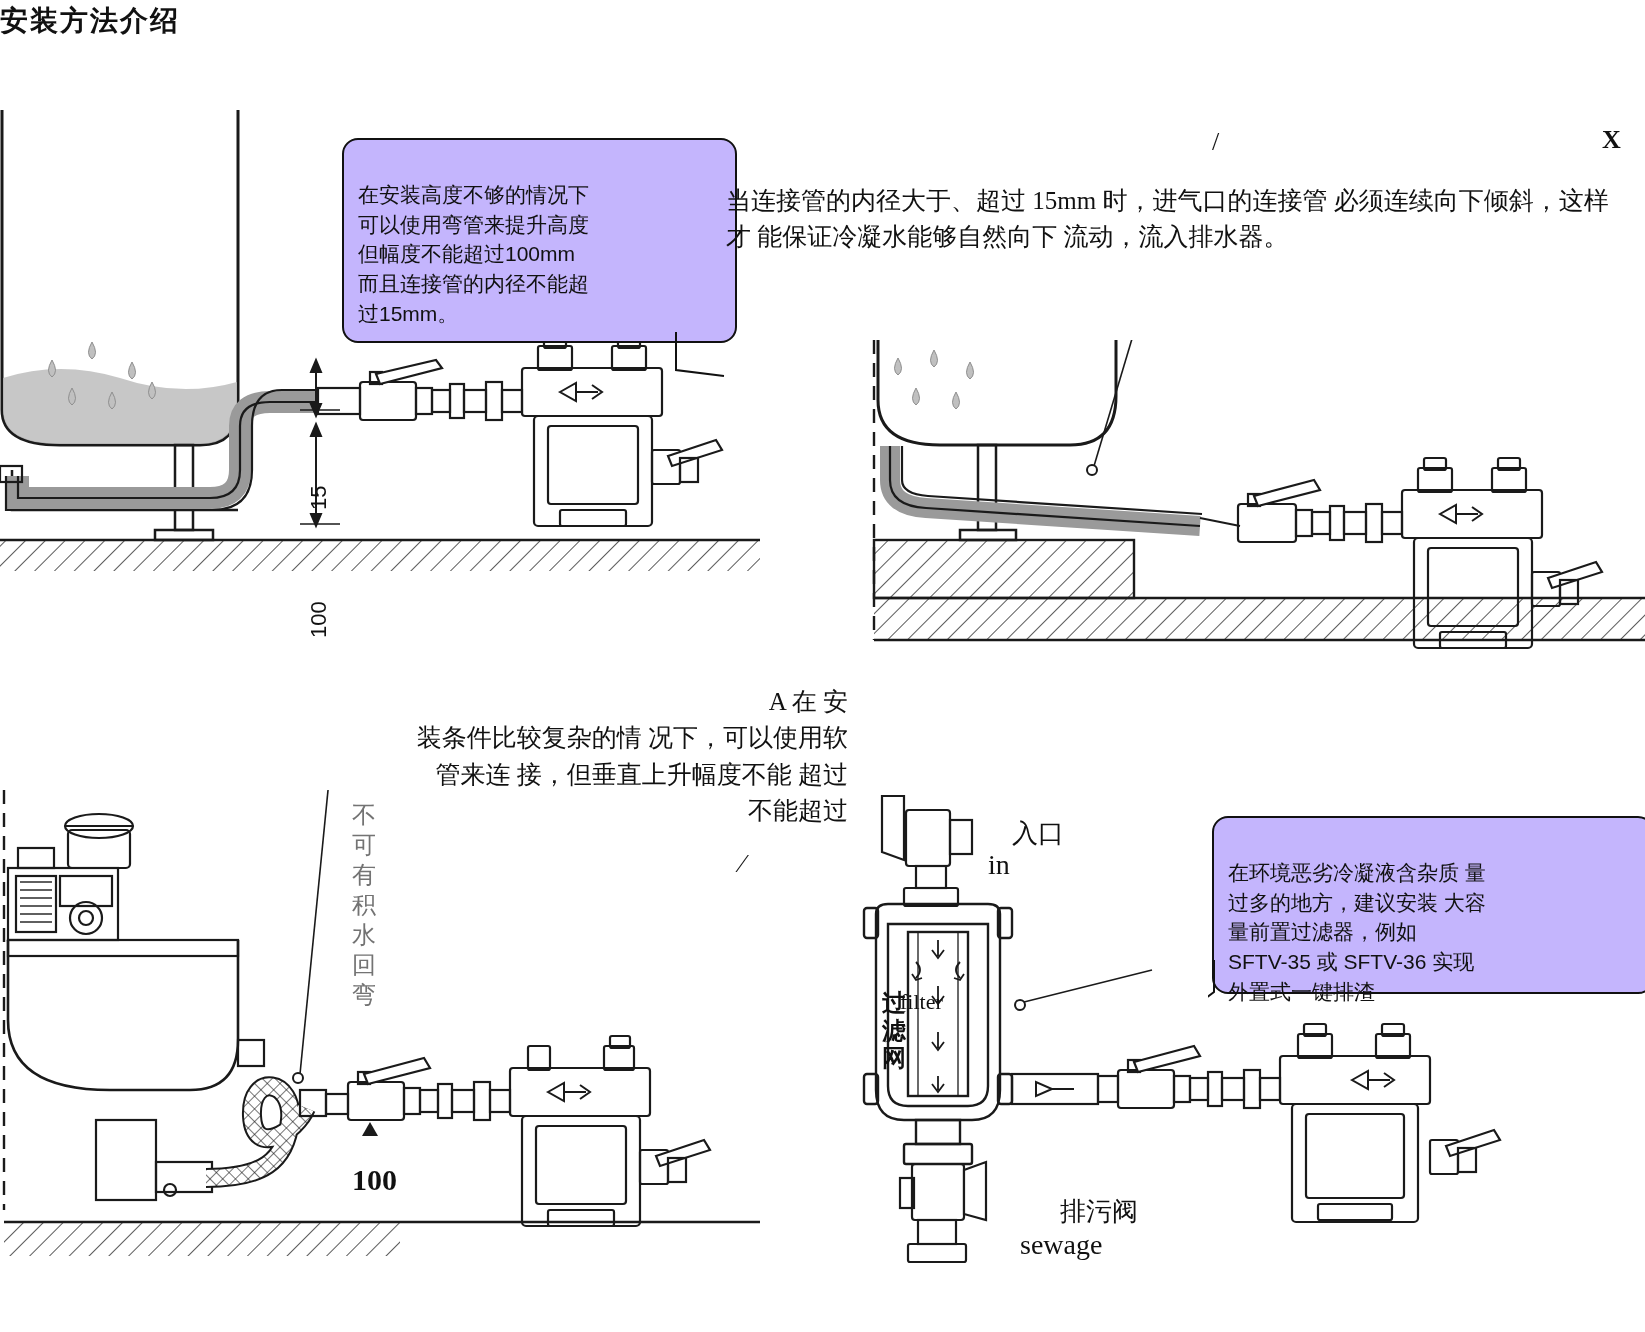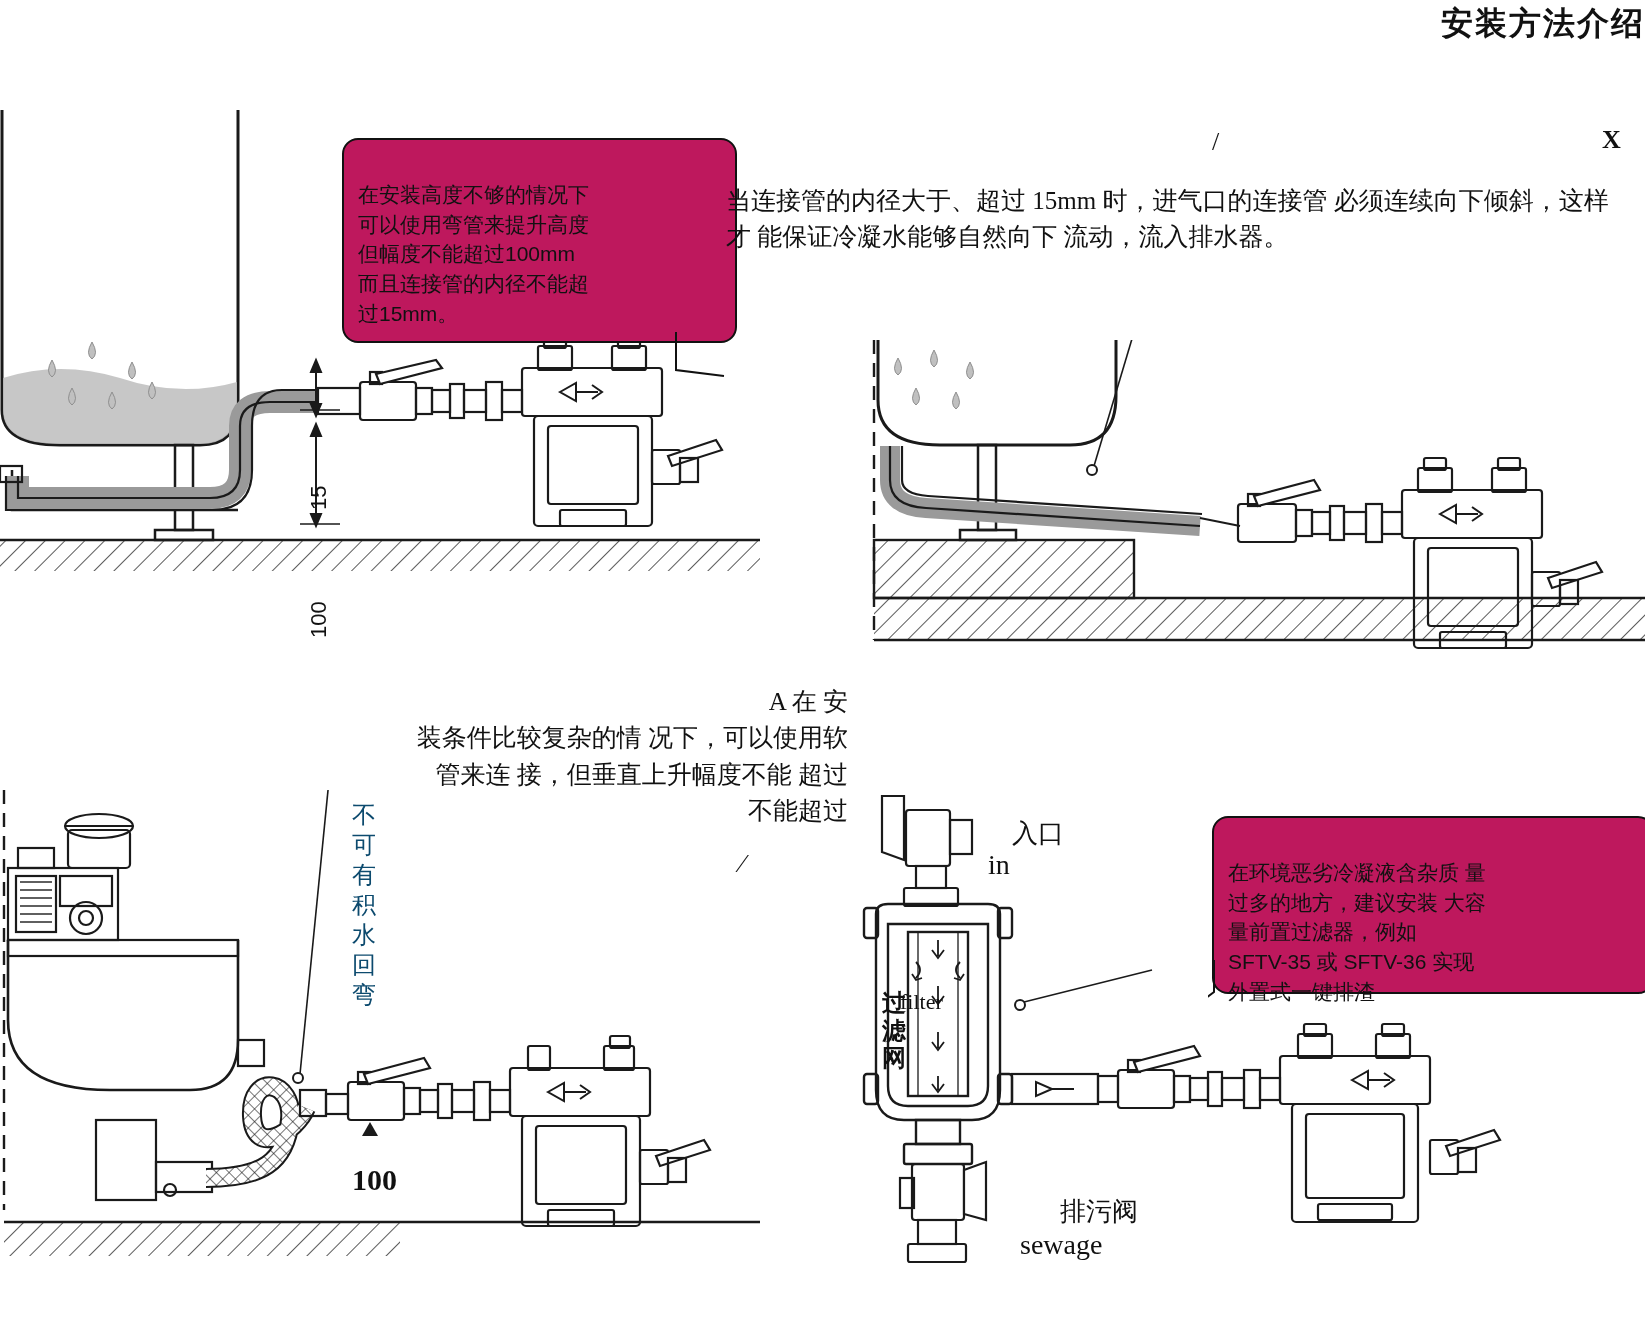--- a/index.html
+++ b/index.html
@@ -13,42 +13,42 @@
     position: relative;
     font-family: "Liberation Sans", sans-serif;
     color: #111;
     overflow: hidden;
   }
   .page-title {
     position: absolute;
     top: 2px;
     left: 0;
     width: 1645px;
-    text-align: right;
+    text-align: left;
     font-family: "Liberation Serif", serif;
     font-weight: bold;
-    font-size: 32px;
+    font-size: 28px;
     letter-spacing: 2px;
     color: #111;
   }
   
   .panel { position: absolute; }
   svg { display: block; }
   .txt {
     position: absolute;
     font-family: "Liberation Serif", serif;
     color: #111;
     line-height: 1.35;
     white-space: pre-line;
   }
   .callout {
     position: absolute;
     border: 2px solid #111;
     border-radius: 16px;
-    background: #be185d;
+    background: #c4b5fd;
     box-sizing: border-box;
     padding: 10px 14px;
     font-family: "Liberation Sans", sans-serif;
     font-size: 21px;
     line-height: 1.42;
     white-space: pre-line;
     color: #111;
   }
   .callout .tail-a, .callout .tail-b { position: absolute; }
   
@@ -352,21 +352,21 @@
     <path d="M300 284 L330 -20" fill="none" stroke="#1a1a1a" stroke-width="1.6"></path>
     <path d="M330 -20 L560 -20" fill="none" stroke="#1a1a1a" stroke-width="1.6"></path>
 
     <line x1="4" y1="432" x2="400" y2="432" stroke="#1a1a1a" stroke-width="2.5"></line>
     <rect x="4" y="432" width="396" height="34" fill="url(#hatchBL)" opacity="0.9"></rect>
     <line x1="400" y1="432" x2="760" y2="432" stroke="#1a1a1a" stroke-width="2.5"></line>
   </svg>
 
   <div class="txt big-num" style="left:352px; top:370px;">100</div>
 
-  <div class="txt" style="left:352px; top:10px; width:26px; font-family:'Liberation Serif',serif; font-size:24px; line-height:1.25; color:#0c4a6e;">不可有积水回弯</div>
+  <div class="txt" style="left:352px; top:10px; width:26px; font-family:'Liberation Serif',serif; font-size:24px; line-height:1.25; color:#737373;">不可有积水回弯</div>
 </div>
 
 <div class="panel" style="left:860px; top:790px; width:785px; height:520px;">
   <svg width="785" height="520" viewBox="0 0 785 520">
 
     <g stroke="#1a1a1a" stroke-width="2.2" fill="none">
       <rect x="46" y="20" width="44" height="56" rx="3"></rect>
       <path d="M22 6 L44 6 L44 70 L22 62 Z" fill="#fff"></path>
       <rect x="90" y="30" width="22" height="34"></rect>
       <rect x="56" y="76" width="30" height="22"></rect>

